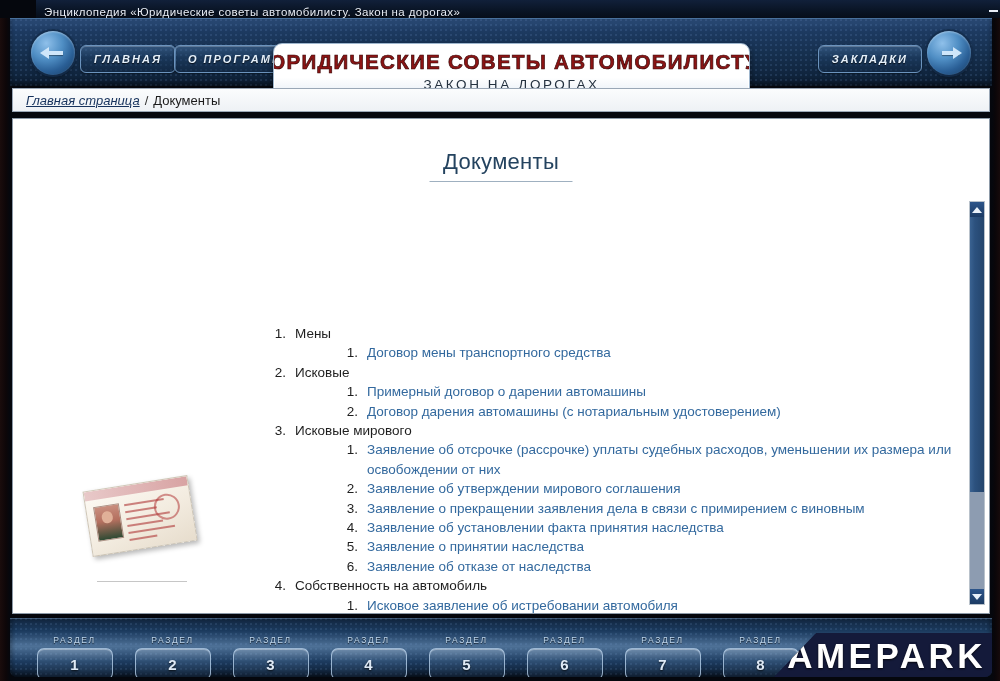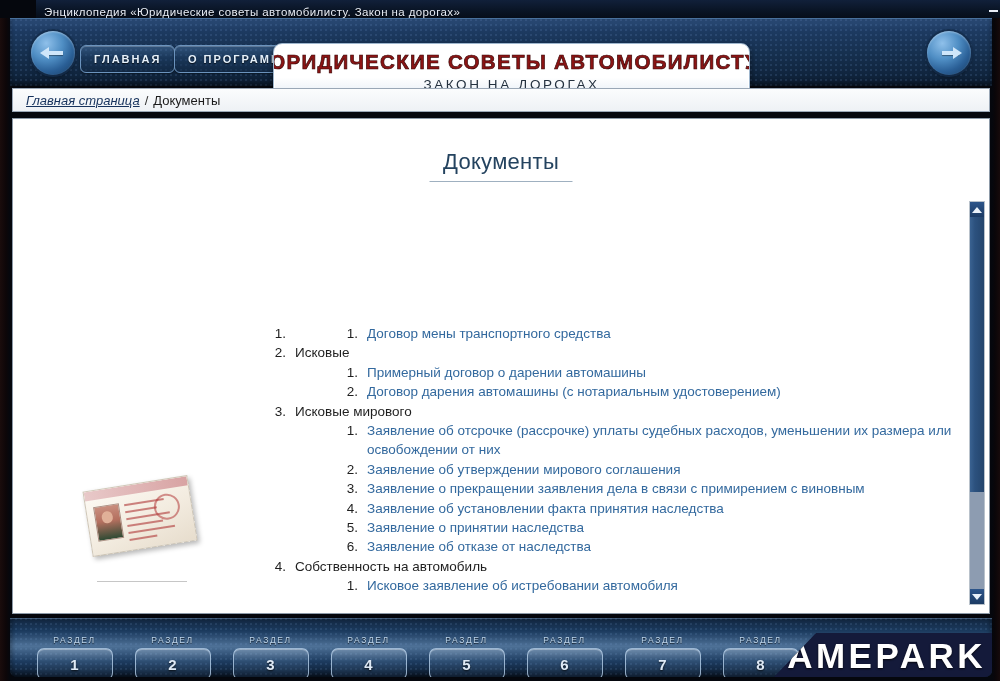--- a/index.html
+++ b/index.html
@@ -136,20 +136,21 @@
     border-radius:6px;
     background: linear-gradient(180deg, rgba(90,135,185,.40) 0%, rgba(34,70,112,.40) 45%, rgba(18,42,70,.55) 100%);
     color:#e6f1fb;
     font-size:11px;
     letter-spacing:2px;
     font-weight:bold;
     white-space:nowrap;
     text-shadow:0 1px 1px rgba(0,0,0,.7);
     cursor:pointer;
     box-shadow: inset 0 1px 0 rgba(255,255,255,.22), 0 1px 2px rgba(0,0,0,.4);
+    font-style: italic;
   }
   .btn-main { left:70px; }
   .btn-about { left:164px; }
   .btn-book { right:70px; }
 
   .banner {
     position:absolute;
     left:263px; top:24px;
     width:475px; height:54px;
     background: linear-gradient(180deg,#ffffff 0%,#ffffff 62%,#e3ebf4 100%);
@@ -466,20 +467,23 @@
     </div>
     <div class="hdr-btn btn-about">
       <span>О ПРОГРАММЕ</span>
     </div>
 
     <div class="banner">
       <div class="banner-title">ЮРИДИЧЕСКИЕ СОВЕТЫ АВТОМОБИЛИСТУ</div>
       <div class="banner-sub">ЗАКОН НА ДОРОГАХ</div>
     </div>
 
+    <div class="hdr-btn btn-book">
+      <span>ЗАКЛАДКИ</span>
+    </div>
 
     <div class="nav-circle nav-next">
       <div class="arrow-glyph arrow-right"></div>
     </div>
   </div>
 
   <div class="crumbbar">
     <span class="crumb-link">Главная страница</span>
     <span class="crumb-sep">/</span>
     <span class="crumb-cur">Документы</span>
@@ -505,20 +509,21 @@
         <div class="lic-stamp"></div>
       </div>
       <div class="licence-rule"></div>
     </div>
 
     <div class="outline">
       <ol class="lvl1" id="outline-root">
           <li>
             <span class="num">1.</span>
             <div class="l1-body">
+              <div class="l1-label">Мены</div>
               <ol class="lvl2 lvl2-indent">
                 <li>
                   <span class="num">1.</span>
                   <span class="link">Договор мены транспортного средства</span>
                 </li>
               </ol>
             </div>
           </li>
           <li>
             <span class="num">2.</span>

